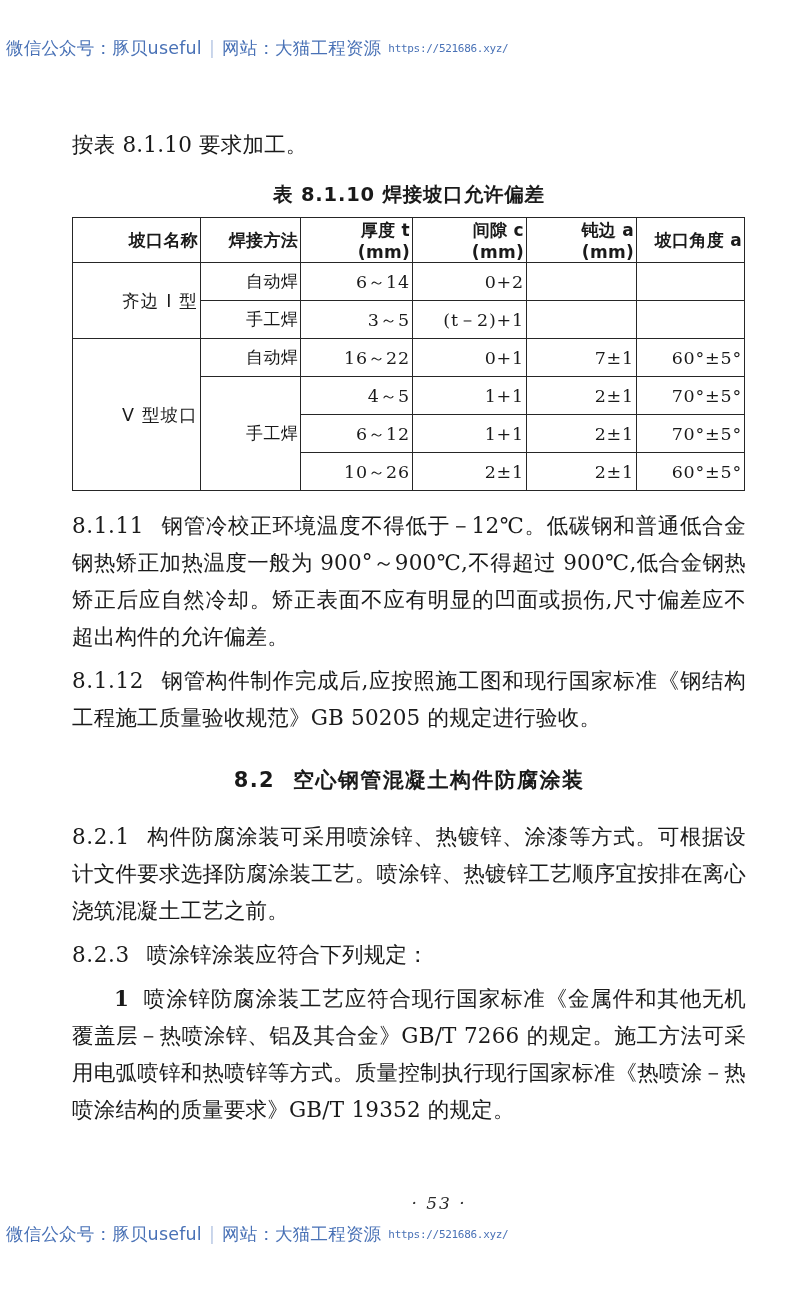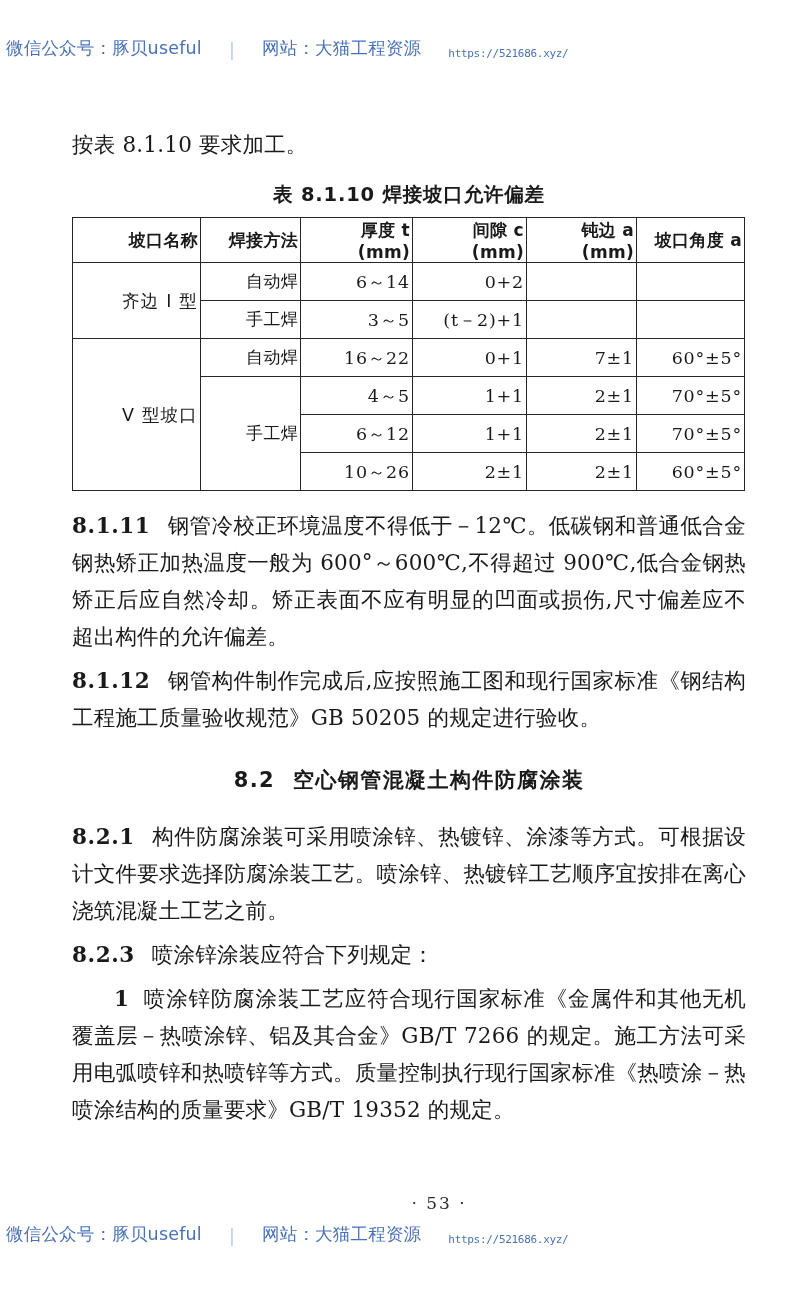--- a/index.html
+++ b/index.html
@@ -23,21 +23,21 @@
     width: 800px;
     font-family: "DejaVu Sans", "Liberation Sans", sans-serif;
     font-size: 17.5px;
     letter-spacing: 0.2px;
     color: #3a66b0;
     white-space: nowrap;
     opacity: 0.92;
   }
   .watermark-top { top: 36px; }
   .watermark-bottom { top: 1222px; }
-  .wm-inner { display: flex; align-items: flex-end; gap: 27px; padding-left: 6px; }
+  .wm-inner { display: flex; align-items: center; gap: 7px; padding-left: 6px; }
   .wm-sep { color: #7e9bd0; font-weight: 300; }
   .wm-url {
     font-family: "DejaVu Sans Mono", "Liberation Mono", monospace;
     font-size: 11px;
     letter-spacing: -0.3px;
   }
 
   
   .page {
     position: absolute;
@@ -60,21 +60,21 @@
     font-size: 21.5px;
     line-height: 37px;
     text-align: justify;
     text-justify: inter-ideograph;
     letter-spacing: 0.2px;
   }
   .lead {
     margin-bottom: 4px;
   }
   .num {
-    font-weight: bold;
+    font-weight: normal;
     letter-spacing: 0.6px;
     font-family: "DejaVu Serif", "Liberation Serif", serif;
   }
   .num-gap { display: inline-block; width: 17px; }
   .item-num {
     font-weight: bold;
     padding-left: 42px;
   }
   .item-gap { display: inline-block; width: 14px; }
 
@@ -139,21 +139,21 @@
     position: absolute;
     top: 1193px;
     left: 0;
     width: 800px;
     text-align: center;
     font-size: 17px;
     letter-spacing: 2px;
     font-family: "DejaVu Serif", "Liberation Serif", serif;
     color: #2b2b2b;
   }
-  .folio .inner { padding-left: 62px; }
+  .folio .inner { padding-left: 62px; font-style: italic; }
 </style>
 </head>
 <body>
 
 <div class="watermark watermark-top">
   <div class="wm-inner">
     <span>微信公众号：豚贝useful</span>
     <span class="wm-sep">|</span>
     <span>网站：大猫工程资源</span>
     <span class="wm-url">https://521686.xyz/</span>
@@ -228,21 +228,21 @@
         <tr>
           <td class="val">10～26</td>
           <td class="val">2±1</td>
           <td class="val">2±1</td>
           <td class="val">60°±5°</td>
         </tr>
       </tbody>
     </table>
 
     <p class="para clause">
-      <span class="num">8.1.11</span><span class="num-gap"></span><span>钢管冷校正环境温度不得低于－12℃。低碳钢和普通低合金钢热矫正加热温度一般为 600°～600℃,不得超过 900℃,低合金钢热矫正后应自然冷却。矫正表面不应有明显的凹面或损伤,尺寸偏差应不超出构件的允许偏差。</span>
+      <span class="num">8.1.11</span><span class="num-gap"></span><span>钢管冷校正环境温度不得低于－12℃。低碳钢和普通低合金钢热矫正加热温度一般为 900°～900℃,不得超过 900℃,低合金钢热矫正后应自然冷却。矫正表面不应有明显的凹面或损伤,尺寸偏差应不超出构件的允许偏差。</span>
     </p>
 
     <p class="para clause">
       <span class="num">8.1.12</span><span class="num-gap"></span><span>钢管构件制作完成后,应按照施工图和现行国家标准《钢结构工程施工质量验收规范》GB 50205 的规定进行验收。</span>
     </p>
 
     <div class="section-head">
       <span>8.2</span><span class="sh-gap"></span><span>空心钢管混凝土构件防腐涂装</span>
     </div>
 

